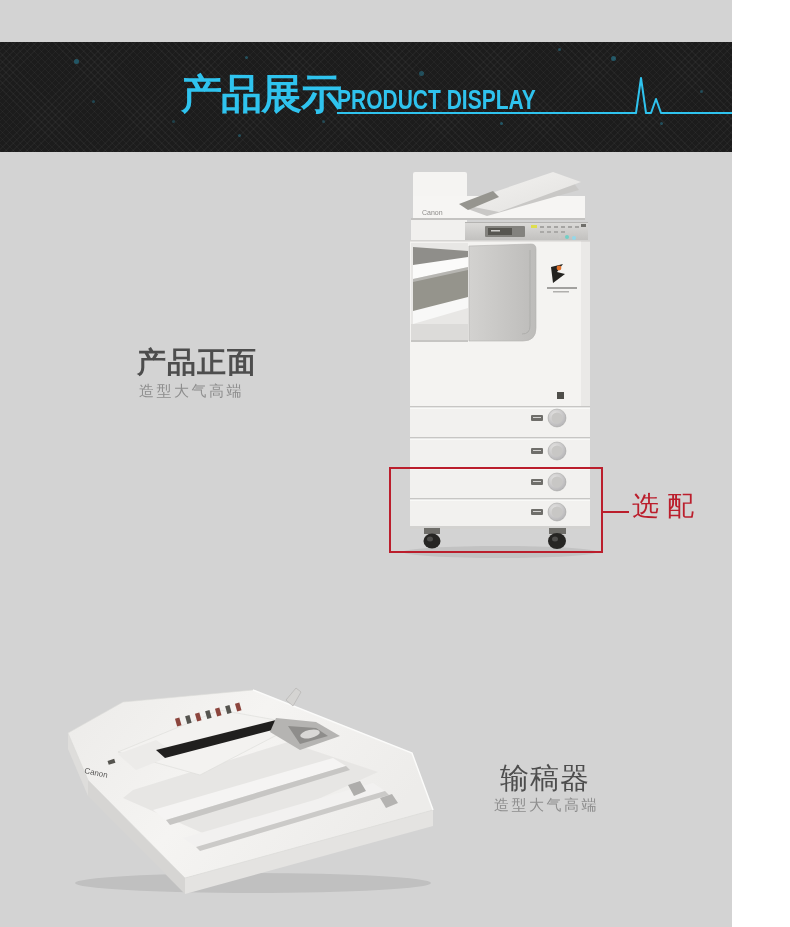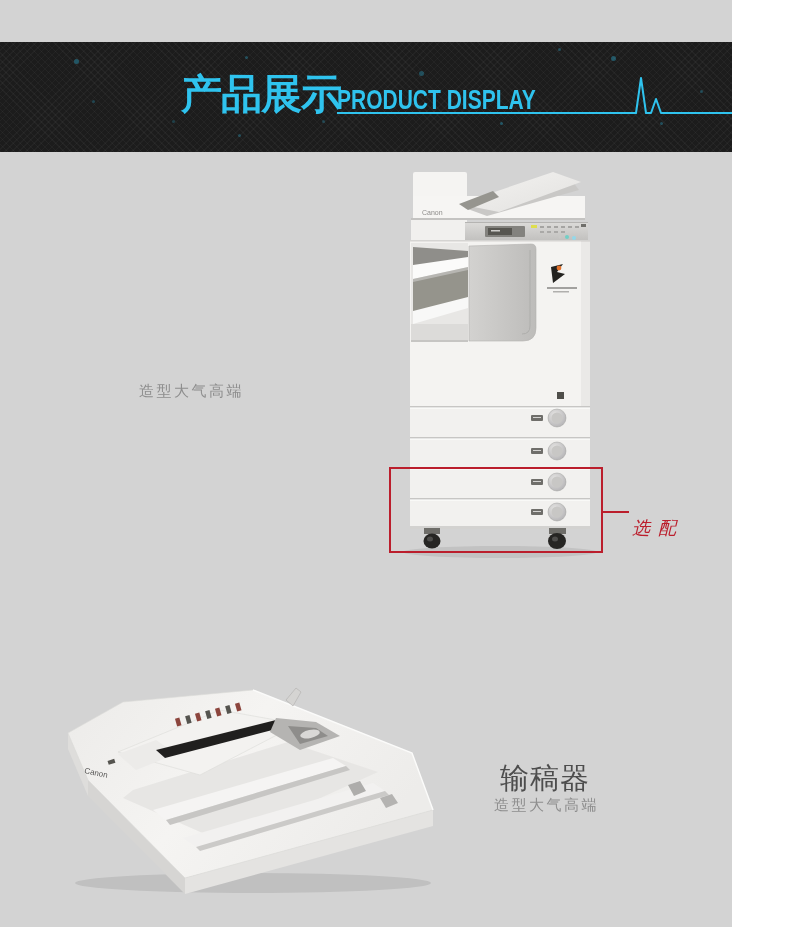--- a/index.html
+++ b/index.html
@@ -42,37 +42,38 @@
     color:#8e8e8e;letter-spacing:2.5px;white-space:nowrap;}
 
   
   .copier{position:absolute;left:385px;top:160px;}
   .feeder{position:absolute;left:48px;top:670px;}
 
   
   .opt-box{position:absolute;left:389px;top:467px;width:214px;height:86px;
     border:2px solid #bb1e2c;box-sizing:border-box;}
   .opt-line{position:absolute;left:601px;top:511px;width:28px;height:2px;background:#bb1e2c;}
-  .opt-label{position:absolute;left:632px;top:519px;font-size:18px;line-height:1;
-    color:#bb1e2c;letter-spacing:8px;white-space:nowrap;font-style:italic;}
+  .opt-label{position:absolute;left:632px;top:493px;font-size:27px;line-height:1;
+    color:#bb1e2c;letter-spacing:8px;white-space:nowrap;}
 </style>
 </head>
 <body>
 
 <div class="page">
 
   <div class="band">
     <div class="dots"></div>
   </div>
   <div class="title-cn">产品展示</div>
   <div class="title-en">PRODUCT DISPLAY</div>
   <svg class="pulse" width="453" height="44" viewBox="0 0 453 44">
     <polyline points="0,41 294,41 299,41 304,6 309,41 314,41 319,27 324,41 453,41" fill="none" stroke="#2fc3ee" stroke-width="2" stroke-linejoin="round" stroke-linecap="round"></polyline>
   </svg>
 
+  <div class="h-front">产品正面</div>
   <div class="s-front">造型大气高端</div>
 
   <svg class="copier" width="230" height="410" viewBox="0 0 230 410">
     <defs>
       <linearGradient id="doorG" x1="0" y1="0" x2="1" y2="0">
         <stop offset="0" stop-color="#d3d2d0"></stop>
           <stop offset="1" stop-color="#bdbcba"></stop>
       </linearGradient>
       <linearGradient id="panelG" x1="0" y1="0" x2="0" y2="1">
         <stop offset="0" stop-color="#dcdbd9"></stop>

